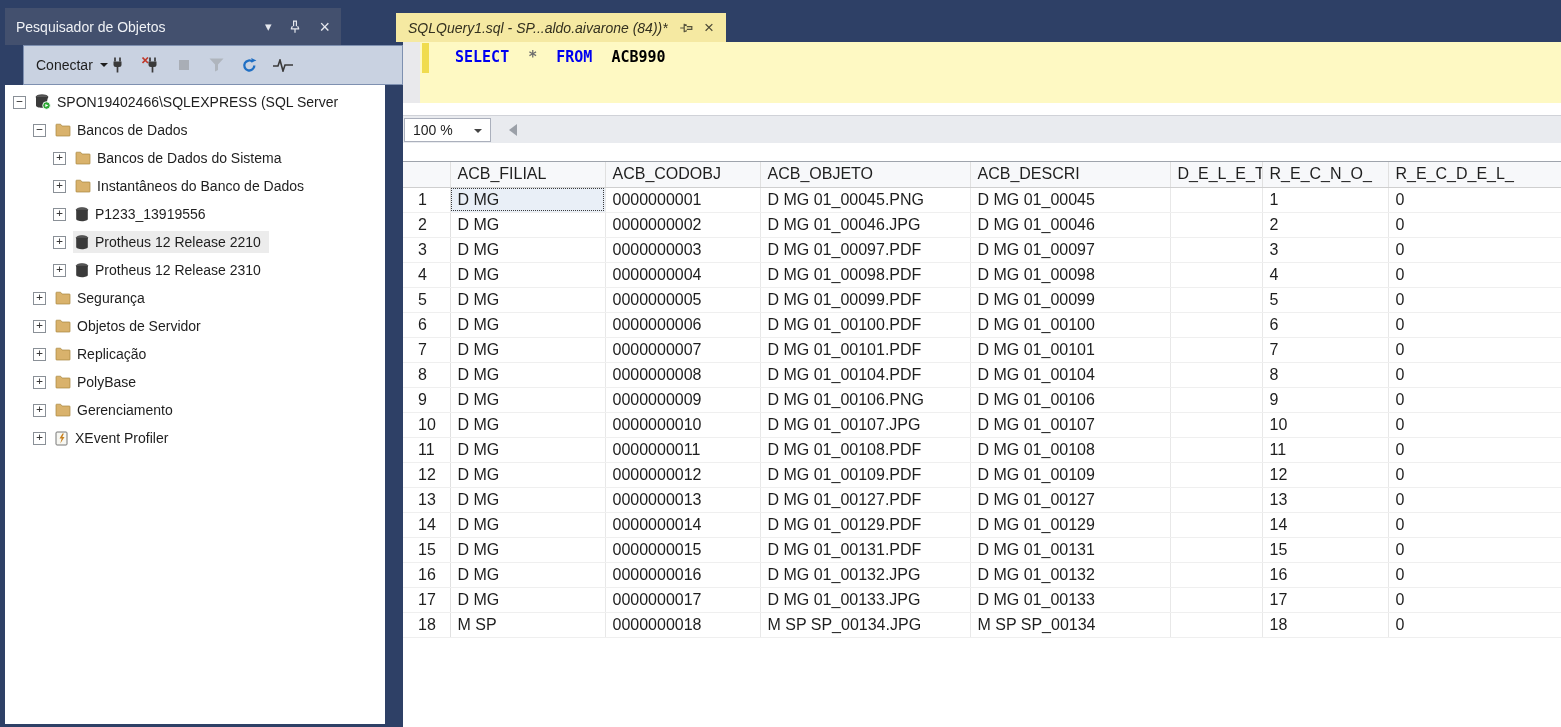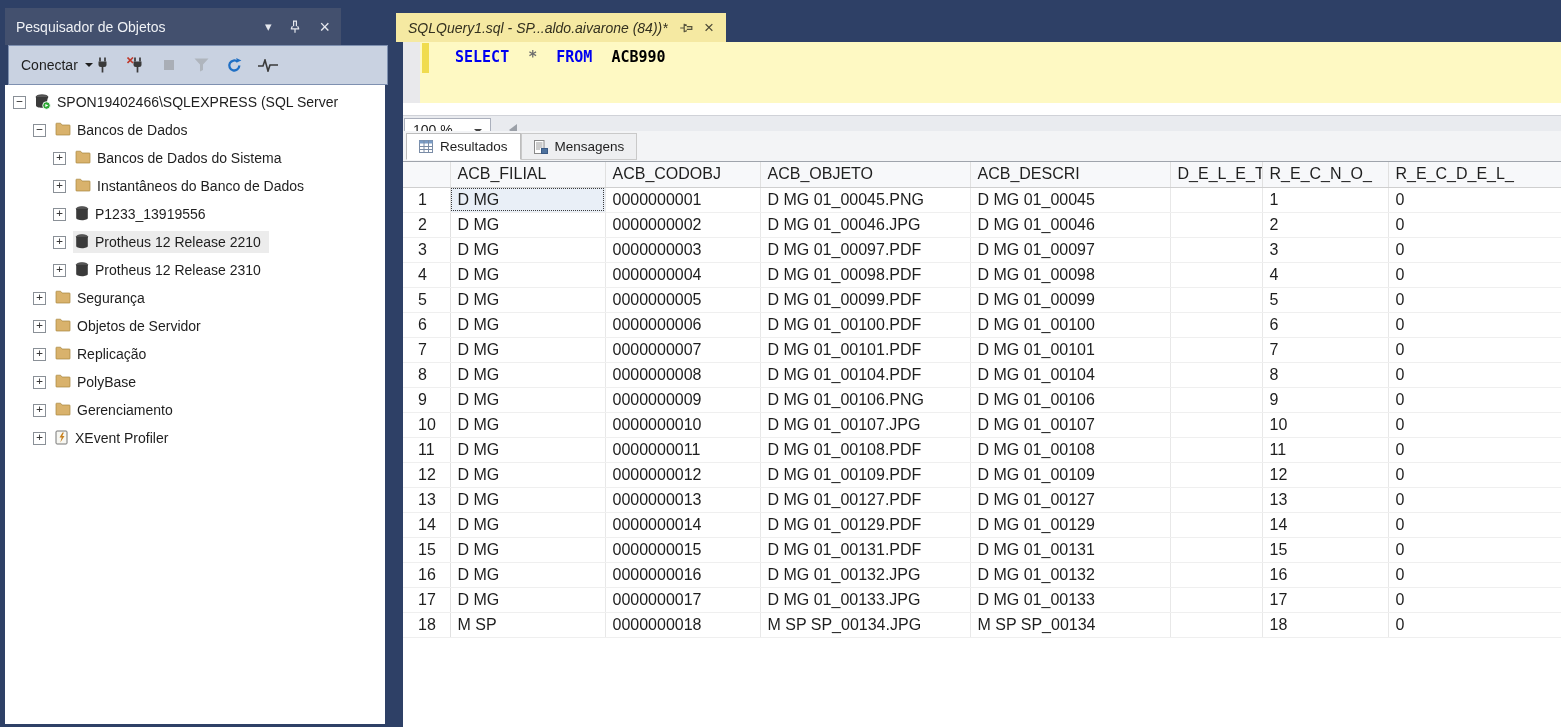--- a/index.html
+++ b/index.html
@@ -8,35 +8,35 @@
 
   
   .left-dock{position:absolute;left:0;top:0;width:390px;height:727px;background:#2E4066;}
   .oe-title{position:absolute;left:5px;top:8px;width:336px;height:37px;background:#43506E;
     color:#EFF1F5;font-size:14px;display:flex;align-items:center;padding:0 11px;box-sizing:border-box;}
   .oe-title-label{flex:1;}
   .oe-title-btns{display:flex;gap:18px;align-items:center;color:#E6E8EE;}
   .oe-title-btns .glyph{font-size:13px;line-height:13px;cursor:default;}
   .oe-title-btns .x{font-size:18px;line-height:16px;}
 
-  .oe-toolbar{position:absolute;left:8px;top:45px;width:380px;height:40px;background:#C9D2E1;
+  .oe-toolbar{position:absolute;left:23px;top:45px;width:380px;height:40px;background:#C9D2E1;
     border:1px solid #7E90B0;box-sizing:border-box;display:flex;align-items:center;
     padding:0 12px;}
   .connect-btn{font-size:14px;color:#1e1e1e;display:flex;align-items:center;gap:7px;}
   .caret-down{width:0;height:0;border-left:4px solid transparent;border-right:4px solid transparent;
     border-top:4px solid #1e1e1e;}
   .tbi{display:flex;align-items:center;justify-content:center;width:20px;height:20px;}
 
   .oe-tree{position:absolute;left:5px;top:85px;width:380px;height:639px;background:#fff;
     overflow:hidden;padding-top:3px;box-sizing:border-box;}
   .tree-row{height:28px;display:flex;align-items:center;white-space:nowrap;font-size:14px;color:#1e1e1e;}
   .expander{width:13px;height:13px;border:1px solid #8A9097;background:#fff;font-size:11px;
     line-height:10px;text-align:center;color:#3a3a3a;box-sizing:border-box;flex:none;margin-right:7px;
     font-family:"DejaVu Sans Mono",monospace;}
-  .row-content{display:flex;align-items:flex-start;gap:6px;padding:3px 8px 3px 2px;}
+  .row-content{display:flex;align-items:center;gap:6px;padding:3px 8px 3px 2px;}
   .row-content.selected{background:#ECECEC;}
   .tree-icon{display:flex;align-items:center;}
 
   
   .right{position:absolute;left:403px;top:0;width:1158px;height:727px;background:#fff;}
   .tabbar{position:absolute;left:0;top:0;width:100%;height:42px;background:#2E4066;}
   .doc-tab{position:absolute;left:-7px;bottom:0;height:29px;background:#F5E9A2;display:flex;
     align-items:center;padding:0 12px;gap:12px;font-size:14px;color:#33301F;font-style:italic;}
   .doc-tab .pin{transform:rotate(90deg);display:flex;}
   .doc-tab .x{font-size:17px;color:#4e4b36;line-height:14px;}
@@ -322,42 +322,20 @@
     </div>
 
     <div class="zoombar">
       <div class="zoom-combo">
         <span>100 %</span>
         <span class="caret-down"></span>
       </div>
       <div class="scroll-left"></div>
     </div>
 
-    <div class="rtabs">
-      <div class="rtab active">
-        <span style="display:flex;">
-          <svg width="14" height="13" viewBox="0 0 14 13">
-              <rect x="0.5" y="0.5" width="13" height="12" fill="#fff" stroke="#7A8CA6"></rect>
-              <rect x="0.5" y="0.5" width="13" height="3" fill="#7A9CC6"></rect>
-              <path d="M5 0.5 v12 M9.5 0.5 v12 M0.5 6.5 h13 M0.5 9.5 h13" stroke="#7A8CA6" stroke-width="1" fill="none"></path>
-            </svg>
-        </span>
-        <span>Resultados</span>
-      </div>
-      <div class="rtab">
-        <span style="display:flex;">
-          <svg width="14" height="14" viewBox="0 0 14 14">
-              <rect x="0.5" y="0.5" width="9.5" height="13" fill="#fff" stroke="#8a8a8a"></rect>
-              <path d="M2 3 h6.5 M2 5 h6.5 M2 7 h6.5 M2 9 h4" stroke="#999" stroke-width="1"></path>
-              <rect x="7.5" y="8.5" width="6" height="5" fill="#4E729E" stroke="#3a5a85"></rect>
-            </svg>
-        </span>
-        <span>Mensagens</span>
-      </div>
-    </div>
 
     <div class="grid-wrap">
       <table class="grid" id="results-table">
           <colgroup>
             <col style="width: 47px;">
             <col style="width: 155px;">
             <col style="width: 155px;">
             <col style="width: 210px;">
             <col style="width: 200px;">
             <col style="width: 92px;">

